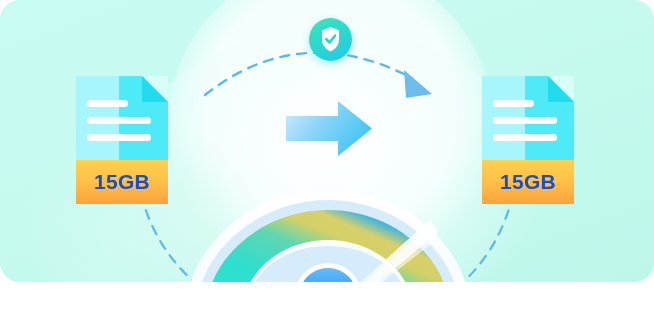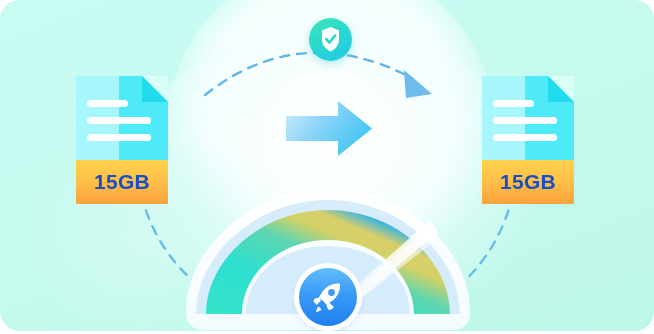--- a/index.html
+++ b/index.html
@@ -1,20 +1,20 @@
 <!DOCTYPE html>
 <html><head>
 <meta charset="utf-8">
 <style>
   html,body{margin:0;padding:0;background:#ffffff;}
   body{font-family:"Liberation Sans",sans-serif;}
 
   #stage{
     position:relative;
-    width:654px;height:331px;
+    width:654px;height:282px;
     border-radius:20px;
     overflow:hidden;
     background:#c9fbf2;
   }
 
   
   .bg-base{
     position:absolute;inset:0;
     background:linear-gradient(160deg,#c8fcf3 0%,#c6faef 45%,#bdf7ea 100%);
   }

